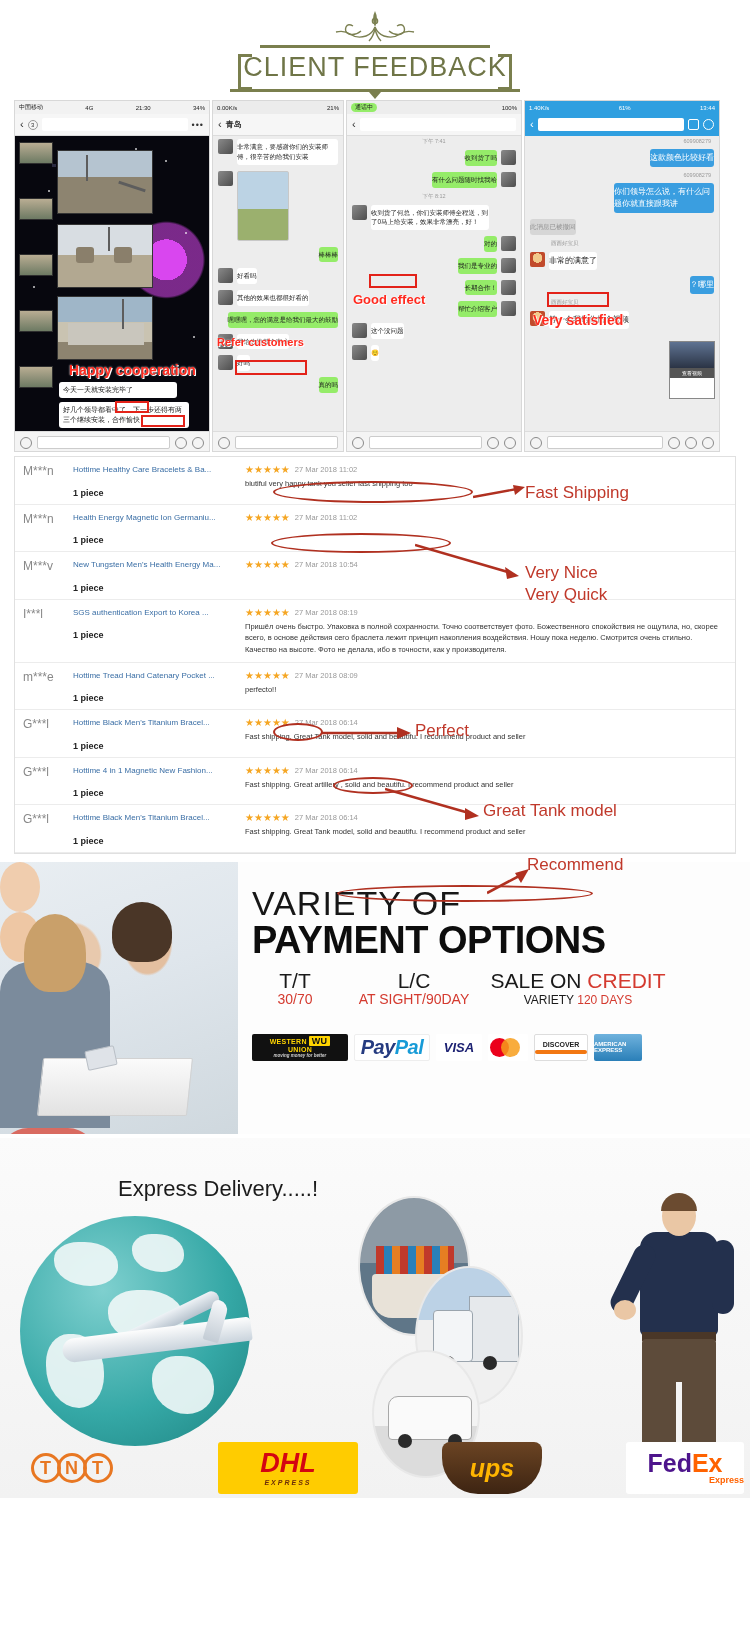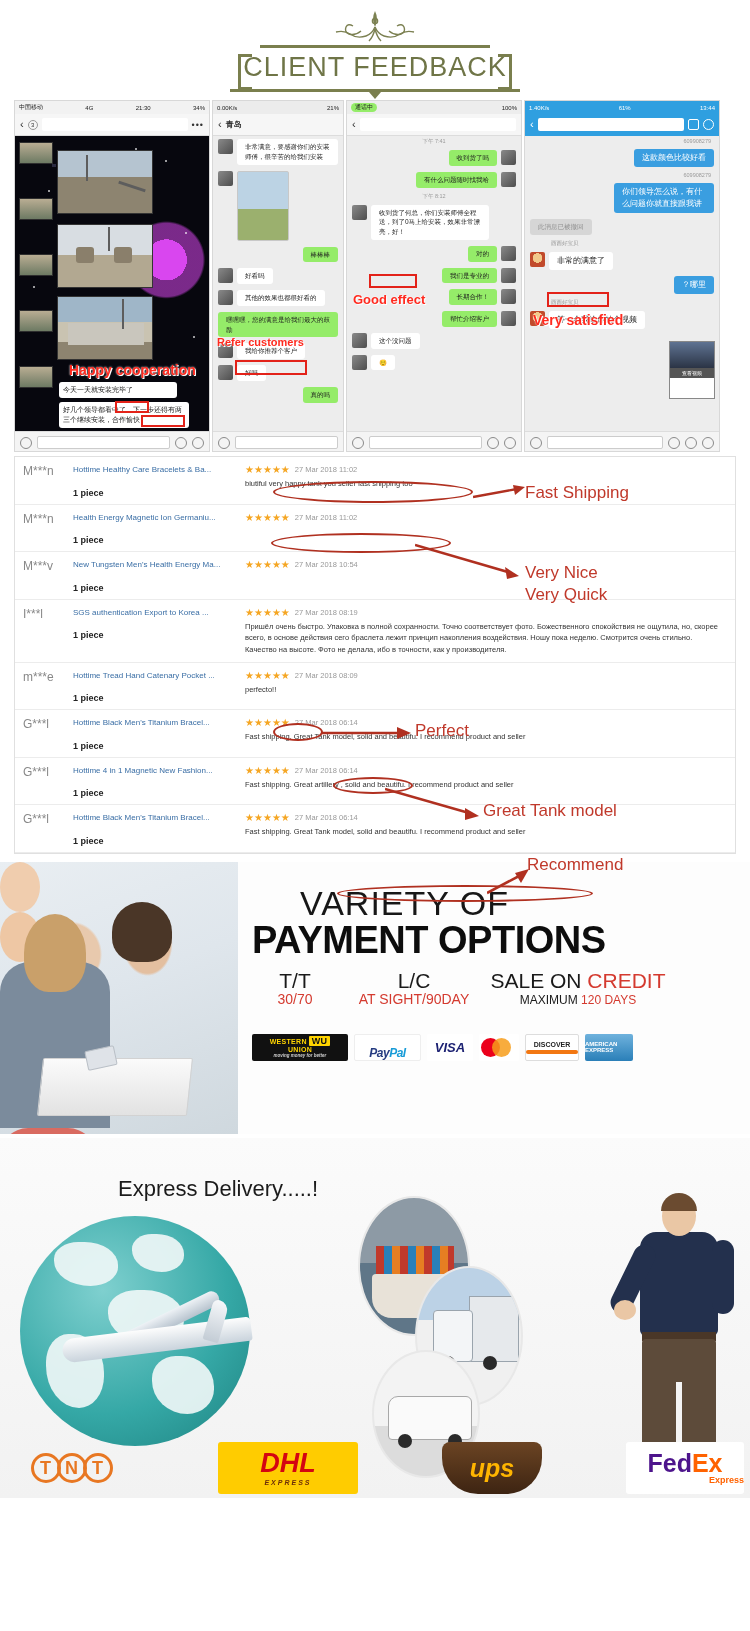--- a/index.html
+++ b/index.html
@@ -79,21 +79,21 @@
   
   .chat-body { position: relative; background: #ededed; overflow: hidden; }
   .p2 .chat-body { height: 295px; }
   .p3 .chat-body { height: 295px; }
   .p4 .chat-body { height: 295px; background: #ededed; }
   .msg-row { display: flex; align-items: flex-start; gap: 4px; padding: 3px 5px; }
   .msg-row.right { justify-content: flex-end; }
   .av { width: 15px; height: 15px; border-radius: 2px; flex: none;
         background: linear-gradient(135deg,#8a8a8a,#4d4d4d); }
   .av.buddha { background: radial-gradient(circle at 50% 40%, #f2c98a 0 40%, #c14a2b 41% 100%); }
-  .bub { max-width: 120px; font-size: 6.5px; line-height: 1.5; padding: 3px 8px;
+  .bub { max-width: 120px; font-size: 6.5px; line-height: 1.5; padding: 3px 0;
          border-radius: 3px; background: #fff; color: #1d1d1d; word-break: break-all; }
   .bub.green { background: #95ec69; }
   .bub.blue { background: #3a9ee0; color: #fff; }
   .bub.gray { background: #d6d6d6; color: #8f8f8f; }
   .tsx { text-align: center; font-size: 5.5px; color: #9a9a9a; padding: 2px 0; }
   .chat-img { width: 52px; height: 70px; background: linear-gradient(#bcd3e4 0 55%, #9bb06e 55% 100%);
               border: 1px solid #c8c8c8; border-radius: 2px; }
   .overlay-label { position: absolute; font-size: 11px; font-weight: bold; color: #ff2a1f;
                    text-shadow: 0 0 2px #fff, 1px 1px 0 #fff; white-space: nowrap; z-index: 5; }
   .hl-box { position: absolute; border: 2px solid #e32219; z-index: 4; }
@@ -137,40 +137,40 @@
   .pp-man-hair { left: 112px; top: 40px; width: 60px; height: 60px; background: #4a3627; }
   .pp-man-face { left: 122px; top: 56px; width: 40px; height: 50px; background: #eec7a4; border-radius: 50%; }
   .pp-man-body { left: 96px; top: 110px; width: 110px; height: 166px; background: #7b8b9c; border-radius: 30px 30px 0 0; }
   .pp-laptop { position: absolute; left: 40px; top: 196px; width: 150px; height: 58px;
                background: linear-gradient(#fbfbfb,#e2e2e2); transform: skewX(-6deg);
                border: 1px solid #d2d2d2; border-radius: 2px; }
   .pp-card { position: absolute; left: 86px; top: 186px; width: 30px; height: 20px;
              background: #dfe3e8; border: 1px solid #b9bfc6; border-radius: 2px; transform: rotate(-12deg); }
   .pay-right { position: absolute; left: 238px; top: 0; right: 0; bottom: 0; padding: 22px 14px 0 14px; }
   .variety { font-size: 34px; color: #171717; letter-spacing: 1px; font-weight: 300;
-             font-family: "Liberation Sans", sans-serif; margin-left: 48px; }
+             font-family: "Liberation Sans", sans-serif; }
   .payopt { font-size: 38px; color: #0d0d0d; font-weight: bold; letter-spacing: -0.5px;
             margin-top: -4px; }
   .terms { display: flex; margin-top: 8px; align-items: flex-start; }
   .term { text-align: center; }
   .term .t1 { font-size: 21px; color: #1a1a1a; line-height: 1; }
   .term .t2 { font-size: 14px; color: #d43a2f; line-height: 1.15; }
   .term.credit .t1 .sale { color: #1a1a1a; }
   .term.credit .t1 .cr { color: #d43a2f; }
   .term.credit .t2 .mx { color: #1a1a1a; font-size: 12px; }
   .term.credit .t2 .dy { color: #d43a2f; font-size: 12px; }
   .logos { display: flex; align-items: center; gap: 6px; margin-top: 26px; }
   .lg { height: 27px; display: flex; align-items: center; justify-content: center;
         border-radius: 2px; font-size: 9px; font-weight: bold; }
   .lg-wu { width: 96px; background: #111; color: #ffd400; flex-direction: column; gap: 0; }
   .lg-wu .r1 { display: flex; align-items: center; gap: 2px; font-size: 7px; letter-spacing: .3px; }
   .lg-wu .wu { background: #ffd400; color: #111; padding: 0 3px; font-size: 9px; border-radius: 1px; }
   .lg-wu .r2 { font-size: 4.5px; color: #cfcfcf; font-style: italic; }
-  .lg-pp { width: 67px; background: #fff; color: #253b80; font-style: italic; font-size: 12px;
-           letter-spacing: -0.5px; border: 1px solid #eee; align-items: flex-end; }
+  .lg-pp { width: 76px; background: #fff; color: #253b80; font-style: italic; font-size: 20px;
+           letter-spacing: -0.5px; border: 1px solid #eee; }
   .lg-pp .b { color: #179bd7; }
   .lg-visa { width: 46px; background: #fff; color: #1a1f71; font-style: italic; font-size: 13px; }
   .lg-mc { width: 40px; background: #fff; position: relative; }
   .lg-mc i { position: absolute; top: 4px; width: 19px; height: 19px; border-radius: 50%; }
   .lg-mc i.a { left: 2px; background: #eb001b; }
   .lg-mc i.b { left: 13px; background: #f79e1b; opacity: .85; }
   .lg-disc { width: 54px; background: #fff; color: #222; font-size: 7px; border: 1px solid #ddd;
              flex-direction: column; }
   .lg-disc .ln { height: 4px; width: 100%; background: #f27712; margin-top: 2px; border-radius: 2px; }
   .lg-amex { width: 48px; background: linear-gradient(#6fb2dd,#2a7fb8); color: #fff; font-size: 6px; }
@@ -670,21 +670,21 @@
         </div>
         <div class="term" style="width:152px;">
           <div class="t1">L/C</div>
           <div class="t2">AT SIGHT/90DAY</div>
         </div>
         <div class="term credit" style="width:176px;">
           <div class="t1">
             <span class="sale">SALE ON </span><span class="cr">CREDIT</span>
           </div>
           <div class="t2">
-            <span class="mx">MAXIMUM </span><span class="dy">120 DAYS</span>
+            <span class="mx">VARIETY </span><span class="dy">120 DAYS</span>
           </div>
         </div>
       </div>
       <div class="logos">
         <div class="lg lg-wu">
           <div class="r1">
             <span>WESTERN</span>
             <span class="wu">WU</span>
           </div>
           <div class="r1">

